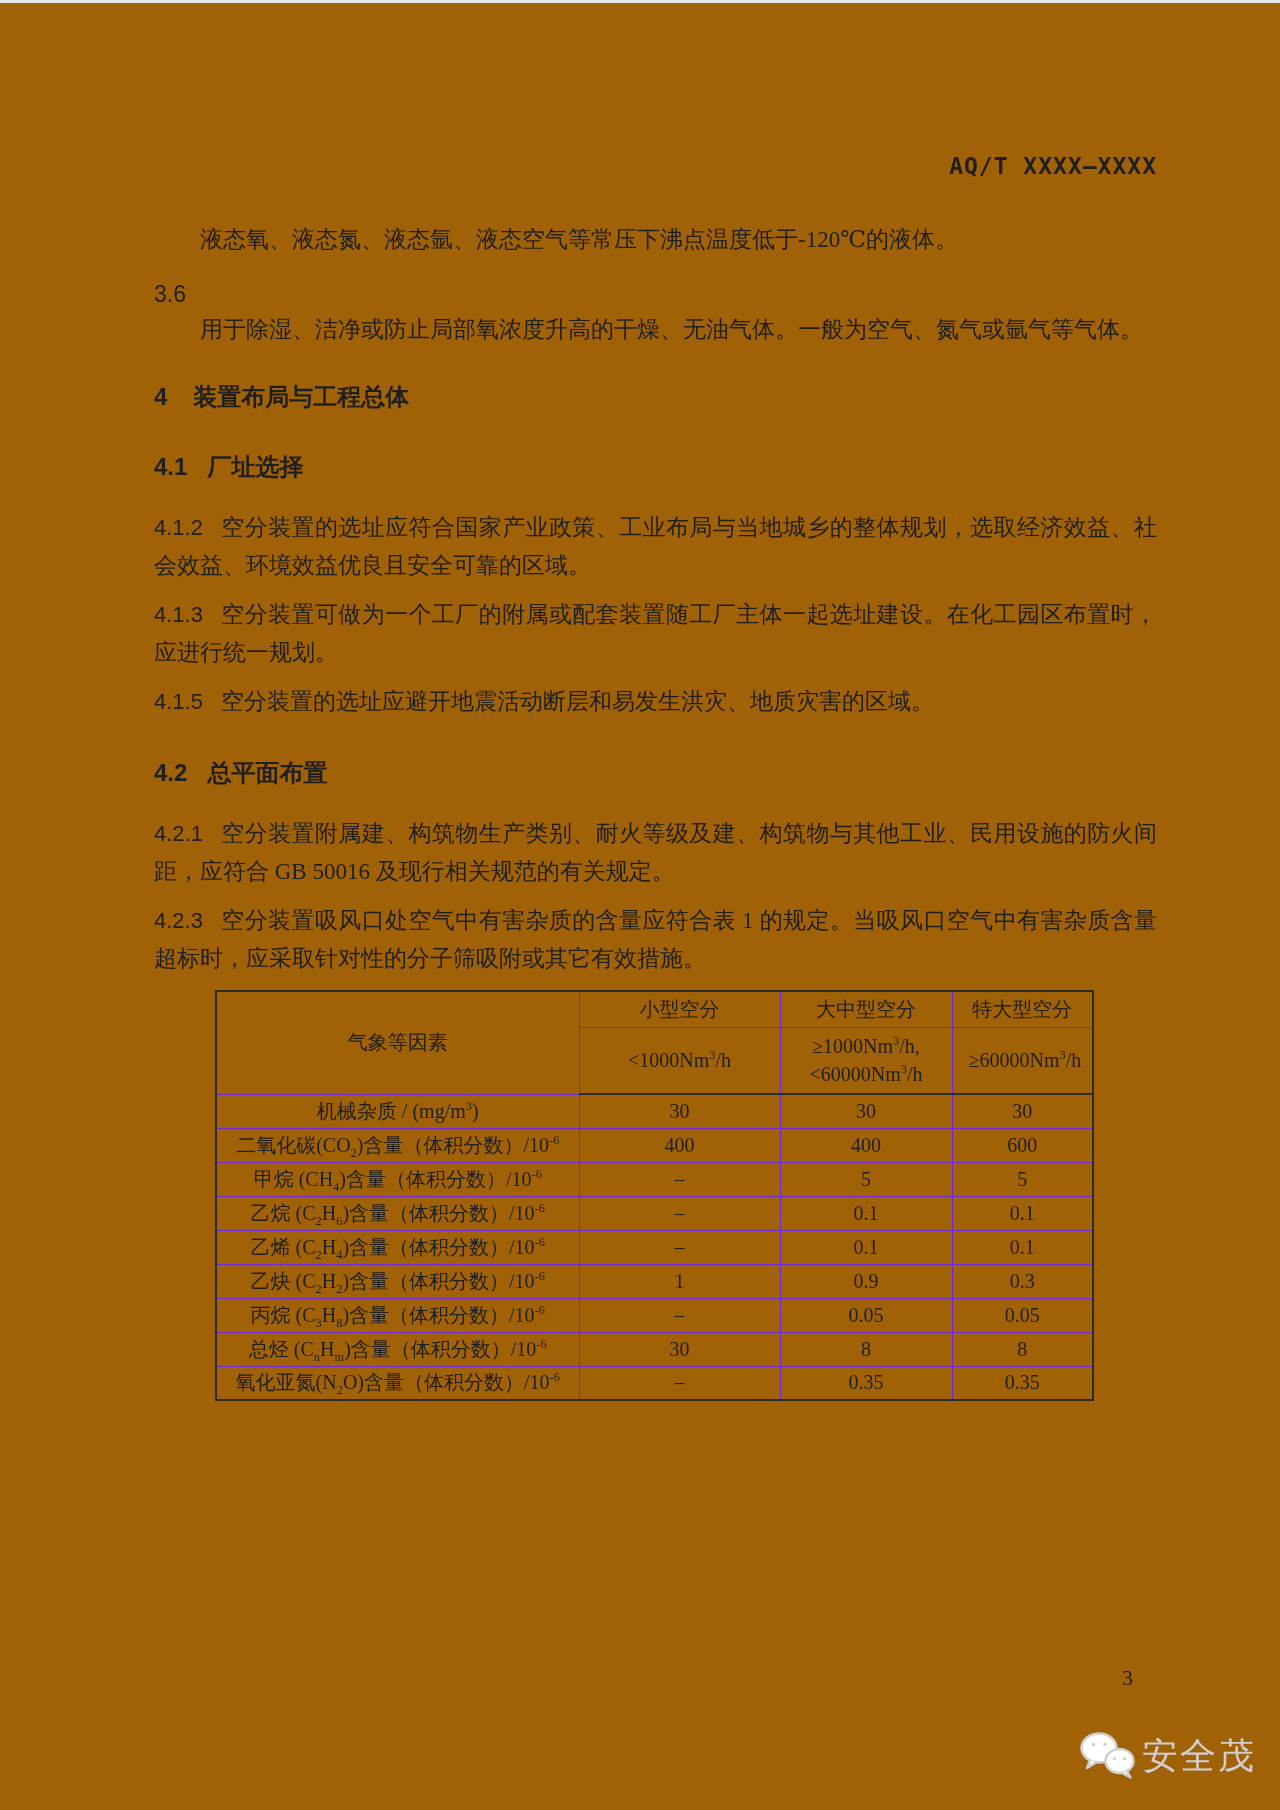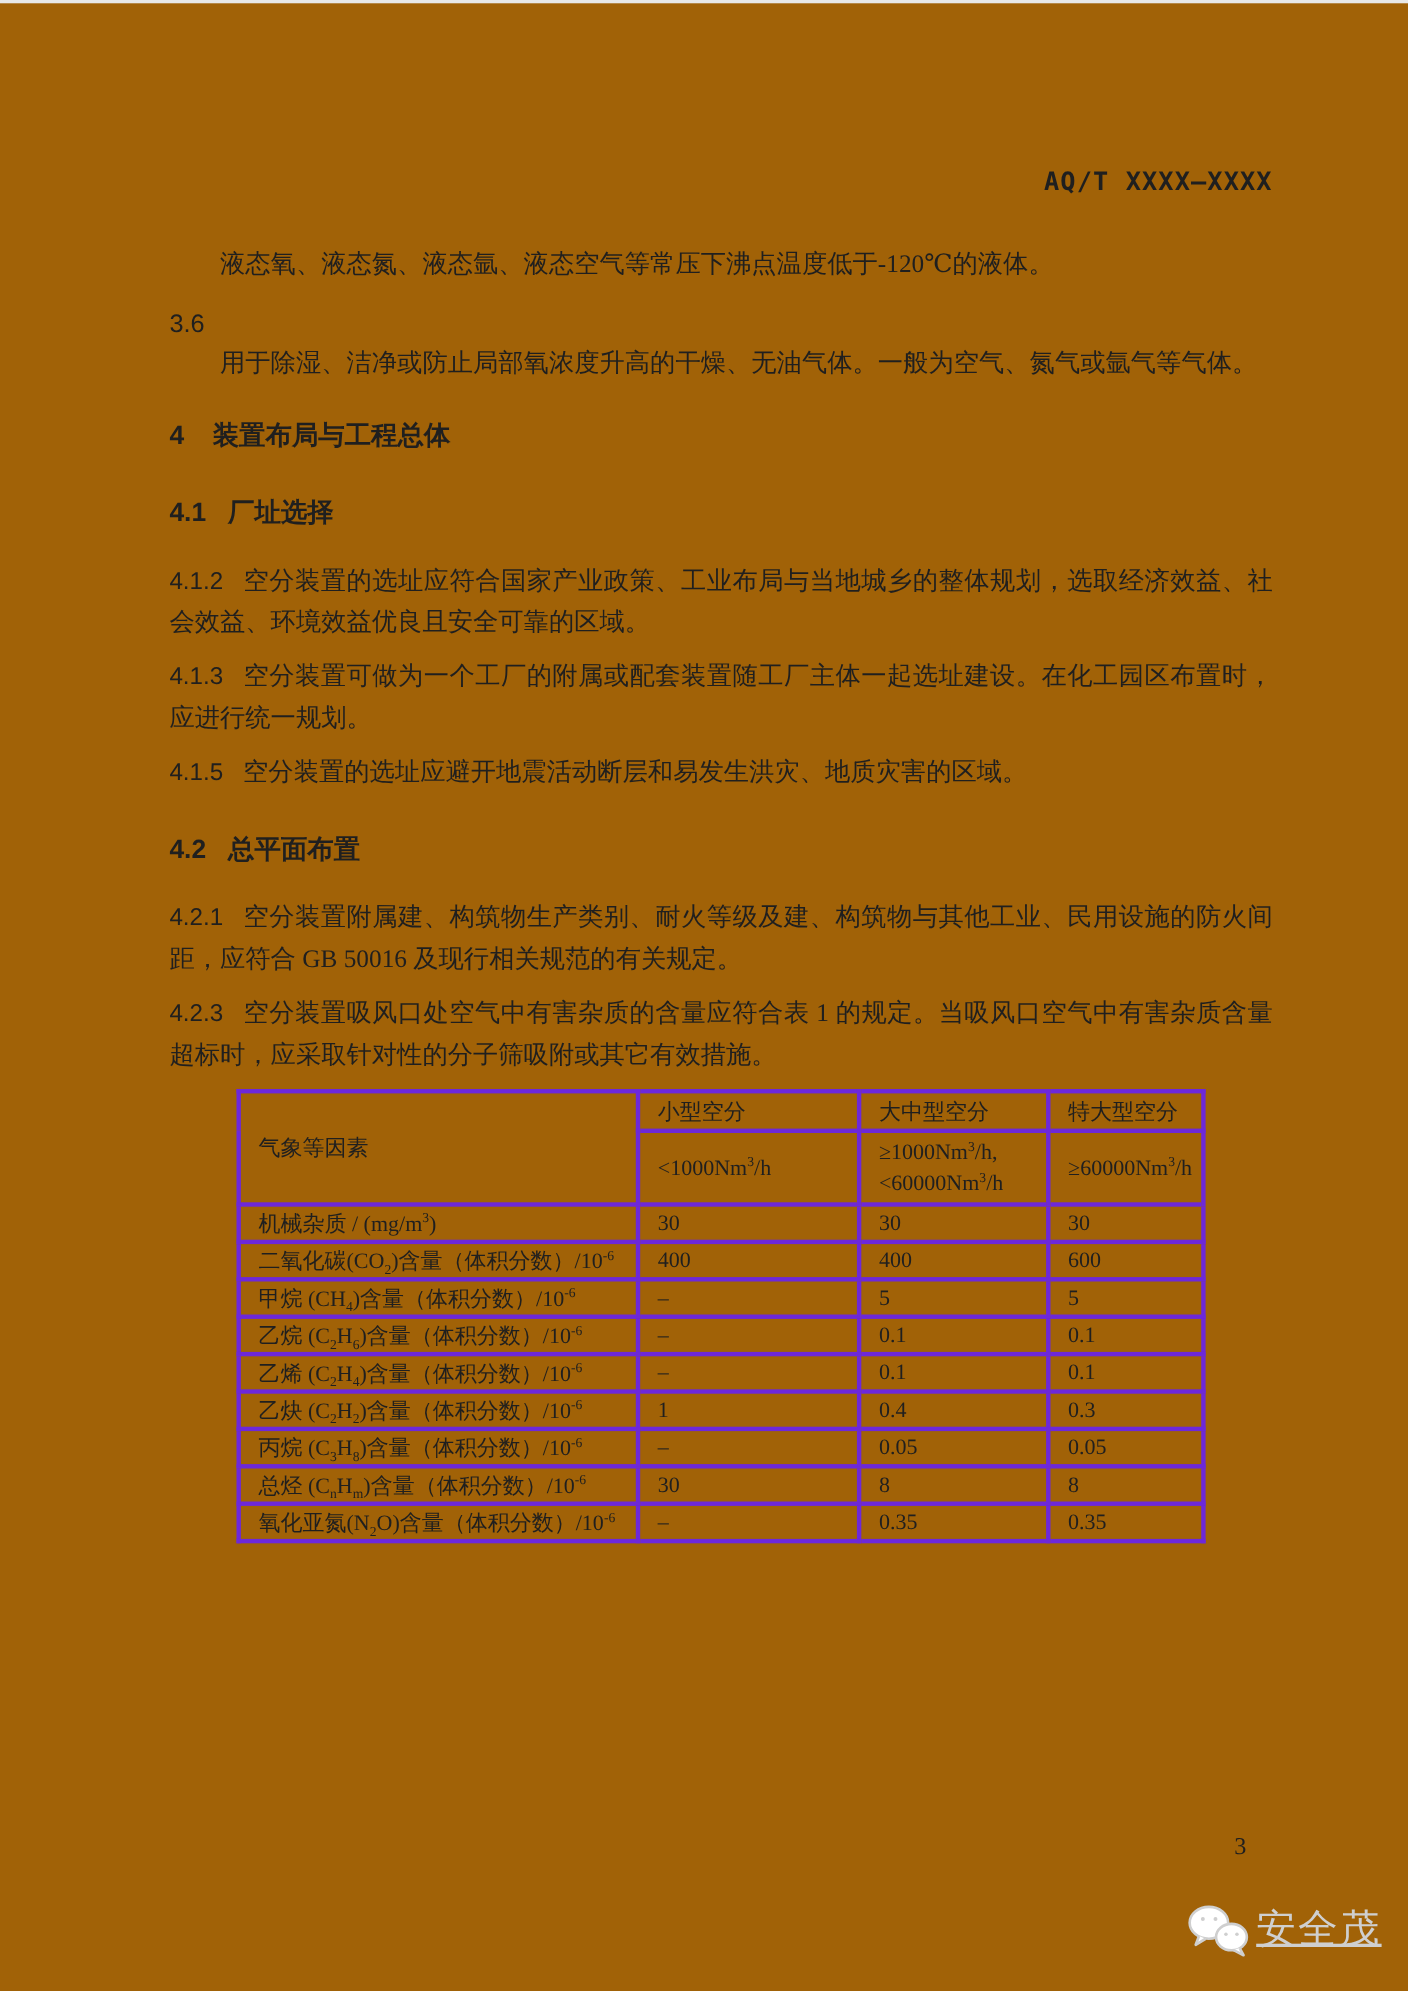--- a/index.html
+++ b/index.html
@@ -72,47 +72,46 @@
   }
   .table-caption .cap-label{margin-right:18px;}
   table.t1{
     margin:12px 0 0 61px;
     width:877px;
     border-collapse:collapse;
     table-layout:fixed;
     font-size:20px;
   }
   table.t1 th,table.t1 td{
-    border:4px solid #6d28d9;
+    border:1px solid #6d28d9;
     font-weight:400;
     padding:0 16px;
-    text-align:left;
+    text-align:center;
     vertical-align:middle;
     box-sizing:border-box;
   }
   table.t1{border:2px solid #2b2b2b;}
   tr.hdr1 th{height:36px;}
   tr.hdr2 th{height:67px;line-height:28px;}
   th.item-head{font-size:20px;}
   tr.datarow td{height:34px;}
   td.item-cell{text-align:left;padding-left:12px;}
   tr.hdr2 th{border-bottom:2px solid #2b2b2b;}
   sup{font-size:0.62em;line-height:0;}
   sub{font-size:0.62em;line-height:0;}
   .page-number{
     position:absolute;
     left:1122px;top:1662px;
     font-size:22px;
   }
   .watermark{
     position:absolute;
     left:1078px;top:1726px;
-    display:flex;
+    display:flex;align-items:center;
     color:#cfcfcf;
-    text-decoration:underline;
   }
   .watermark-text{
     font-family:"Liberation Sans","DejaVu Sans",sans-serif;
     font-size:36px;
     letter-spacing:2px;
     margin-left:6px;
   }
 </style>
 </head>
 <body>
@@ -193,21 +192,21 @@
       </tr>
       <tr class="datarow">
         <td class="item-cell">乙烯 (C<sub>2</sub>H<sub>4</sub>)含量（体积分数）/10<sup>-6</sup></td>
         <td>–</td>
         <td>0.1</td>
         <td>0.1</td>
       </tr>
       <tr class="datarow">
         <td class="item-cell">乙炔 (C<sub>2</sub>H<sub>2</sub>)含量（体积分数）/10<sup>-6</sup></td>
         <td>1</td>
-        <td>0.4</td>
+        <td>0.9</td>
         <td>0.3</td>
       </tr>
       <tr class="datarow">
         <td class="item-cell">丙烷 (C<sub>3</sub>H<sub>8</sub>)含量（体积分数）/10<sup>-6</sup></td>
         <td>–</td>
         <td>0.05</td>
         <td>0.05</td>
       </tr>
       <tr class="datarow">
         <td class="item-cell">总烃 (C<sub>n</sub>H<sub>m</sub>)含量（体积分数）/10<sup>-6</sup></td>

